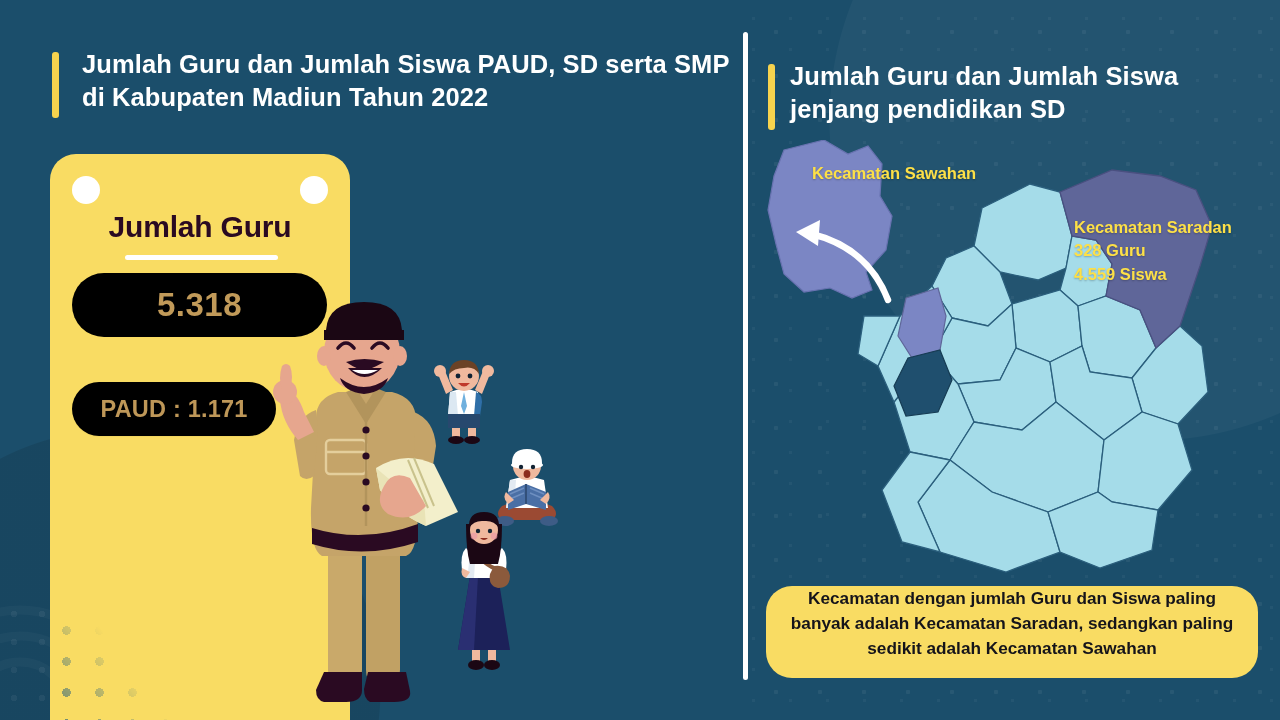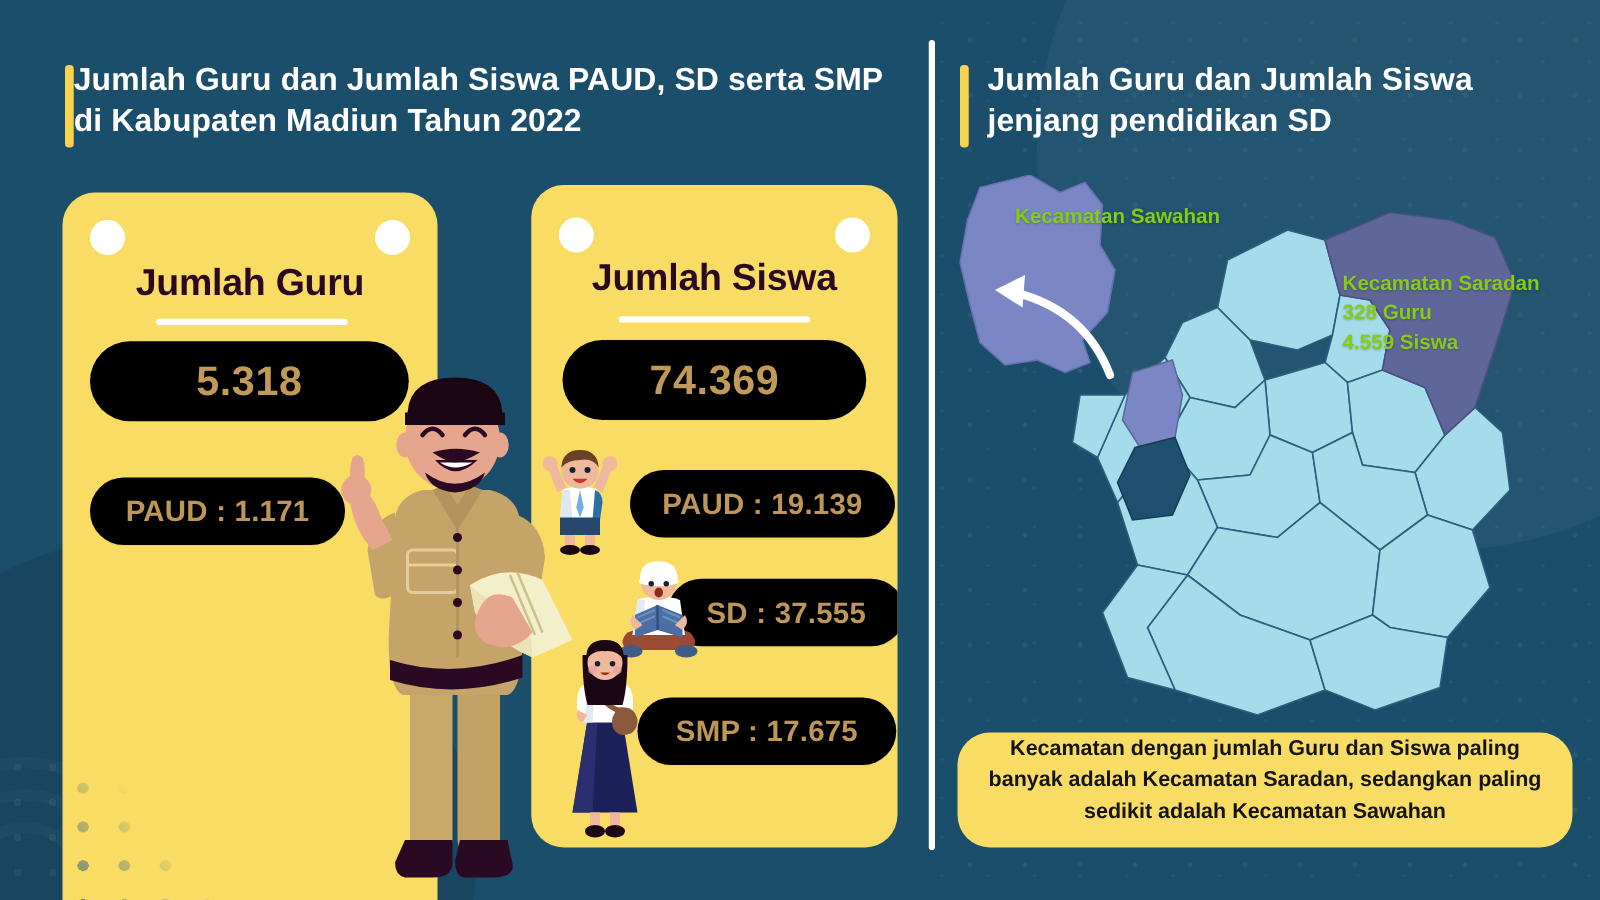--- a/index.html
+++ b/index.html
@@ -23,23 +23,23 @@
     background-image:radial-gradient(rgba(255,255,255,.04) 1.6px, rgba(0,0,0,0) 1.7px);
     background-size:37px 31px;background-position:24px 3px;pointer-events:none;}
   .bl-rings{position:absolute;left:-40px;top:560px;width:260px;height:200px;pointer-events:none;opacity:.5;}
   .bl-dots{position:absolute;left:0px;top:600px;width:200px;height:120px;
     background-image:radial-gradient(rgba(255,255,255,.05) 3px, rgba(0,0,0,0) 3.1px);
     background-size:28px 28px;pointer-events:none;}
 
   
   .title{position:absolute;color:#fff;font-weight:bold;line-height:1.28;letter-spacing:.1px;}
   .title .bar{position:absolute;left:0;top:4px;width:7px;border-radius:3px;background:#F7D34E;}
-  #title-left{left:52px;top:48px;width:660px;font-size:25.5px;padding-left:7px;}
+  #title-left{left:52px;top:48px;width:660px;font-size:25.5px;padding-left:30px;}
   #title-left .bar{height:66px;}
-  #title-right{left:768px;top:48px;width:470px;font-size:25.5px;padding-left:22px;}
+  #title-right{left:768px;top:60px;width:470px;font-size:25.5px;padding-left:22px;}
   #title-right .bar{height:66px;}
 
   
   #divider{position:absolute;left:743px;top:32px;width:5px;height:648px;background:#fff;border-radius:3px;}
 
   
   .ycard{position:absolute;background:#F9DC63;border-radius:26px;overflow:hidden;}
   #card-guru{left:50px;top:154px;width:300px;height:661px;}
   #card-siswa{left:425px;top:148px;width:293px;height:530px;}
   .card-dot{position:absolute;width:28px;height:28px;border-radius:50%;background:#fff;}
@@ -54,21 +54,21 @@
     justify-content:center;color:#C19A59;font-weight:bold;font-size:33px;letter-spacing:.5px;}
   .pill{position:absolute;background:#000000;border-radius:30px;display:flex;align-items:center;
     justify-content:center;color:#BE9758;font-weight:bold;font-size:23.5px;letter-spacing:.2px;
     box-shadow:0 1px 0 rgba(0,0,0,.03);}
 
   
   .ill{position:absolute;}
 
   
   #map-wrap{position:absolute;left:760px;top:140px;width:510px;height:440px;}
-  .maplabel{position:absolute;color:#84cc16;font-weight:bold;font-size:16.5px;line-height:1.42;
+  .maplabel{position:absolute;color:#fde047;font-weight:bold;font-size:16.5px;line-height:1.42;
     text-shadow:0 1px 2px rgba(0,0,0,.25);white-space:nowrap;}
 
   
   #caption{position:absolute;left:766px;top:586px;width:492px;height:92px;background:#F9DC63;
     border-radius:26px;display:flex;justify-content:center;text-align:center;
     color:#15141a;font-weight:bold;font-size:17.2px;line-height:1.45;padding:0 16px;box-sizing:border-box;}
 </style>
 </head>
 <body>
 
@@ -101,30 +101,20 @@
   <div class="ycard" id="card-guru">
     <div class="card-speckle"></div>
     <div class="card-dot" style="left:22px;top:22px;"></div>
     <div class="card-dot" style="right:22px;top:22px;"></div>
     <div class="card-title" style="top:56px;">Jumlah Guru</div>
     <div class="card-rule" style="left:75px;top:101px;width:153px;"></div>
     <div class="bigpill" style="left:22px;top:119px;width:255px;height:64px;">5.318</div>
     <div class="pill" style="left:22px;top:228px;width:204px;height:54px;">PAUD : 1.171</div>
   </div>
 
-  <div class="ycard" id="card-siswa">
-    <div class="card-dot" style="left:22px;top:26px;"></div>
-    <div class="card-dot" style="right:22px;top:26px;"></div>
-    <div class="card-title" style="top:58px;">Jumlah Siswa</div>
-    <div class="card-rule" style="left:70px;top:105px;width:153px;"></div>
-    <div class="bigpill" style="left:25px;top:124px;width:243px;height:64px;">74.369</div>
-    <div class="pill" style="left:79px;top:228px;width:212px;height:54px;">PAUD : 19.139</div>
-    <div class="pill" style="left:109px;top:315px;width:190px;height:54px;">SD : 37.555</div>
-    <div class="pill" style="left:85px;top:410px;width:207px;height:54px;">SMP : 17.675</div>
-  </div>
 
   <svg class="ill" style="left:258px;top:300px;width:215px;height:420px;" viewBox="0 0 215 420">
 
     <path d="M70 250 L70 370 Q70 382 78 383 L96 383 Q104 382 104 370 L104 250 Z" fill="#C9A96A"></path>
     <path d="M108 250 L108 370 Q108 382 116 383 L134 383 Q142 382 142 370 L142 250 Z" fill="#C1A164"></path>
 
     <path d="M66 372 L104 372 L104 390 Q104 402 88 402 L66 402 Q58 400 58 390 Z" fill="#2a0a22"></path>
     <path d="M110 372 L148 372 L152 391 Q154 402 136 402 L112 402 Q106 399 106 389 Z" fill="#2a0a22"></path>
 
     <path d="M58 118 Q58 98 80 92 L134 92 Q158 98 158 120 L160 210 Q160 252 148 256 L64 256 Q52 250 53 208 Z" fill="#C5A469"></path>

